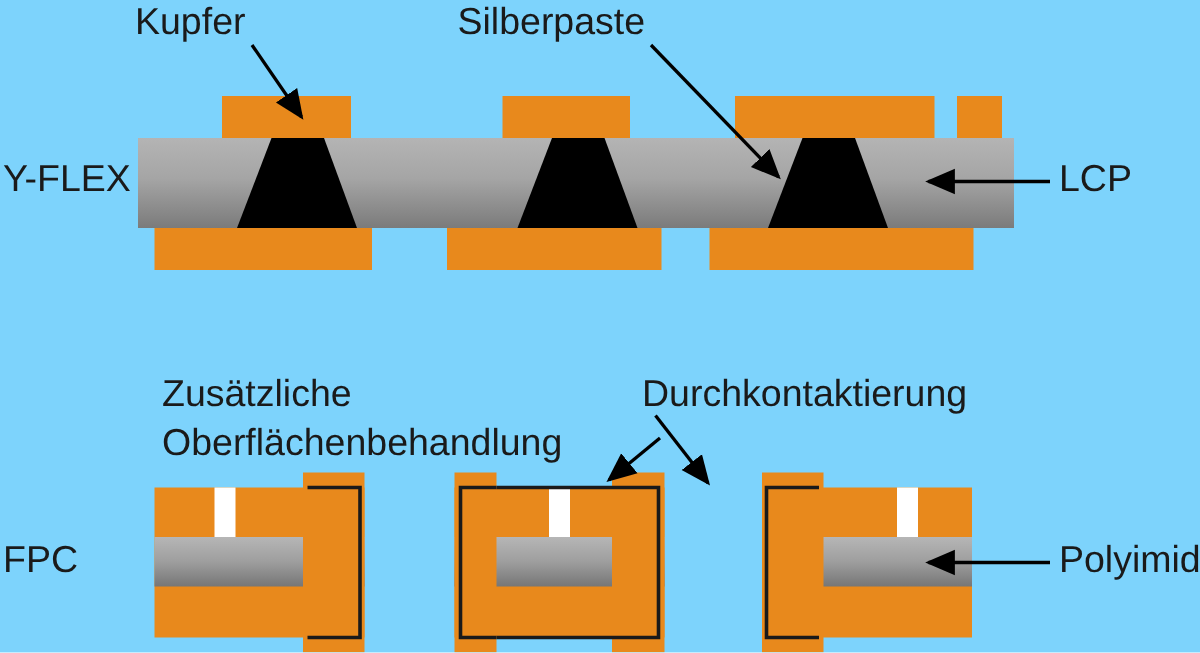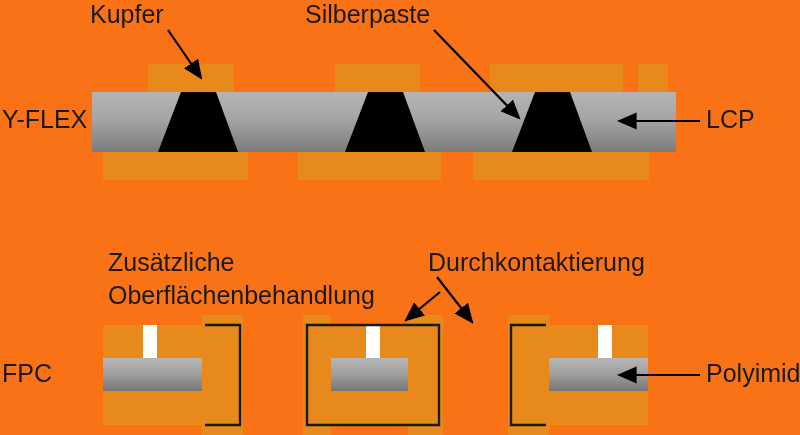--- a/index.html
+++ b/index.html
@@ -10,21 +10,21 @@
   body {
     width: 800px;
     height: 435px;
     font-family: "Liberation Sans", sans-serif;
     overflow: hidden;
   }
   #diagram-root {
     position: relative;
     width: 800px;
     height: 435px;
-    background: #f97316;
+    background: #7dd3fc;
   }
   svg.stage {
     position: absolute;
     top: 0;
     left: 0;
     width: 800px;
     height: 435px;
     display: block;
   }
   text.label {

